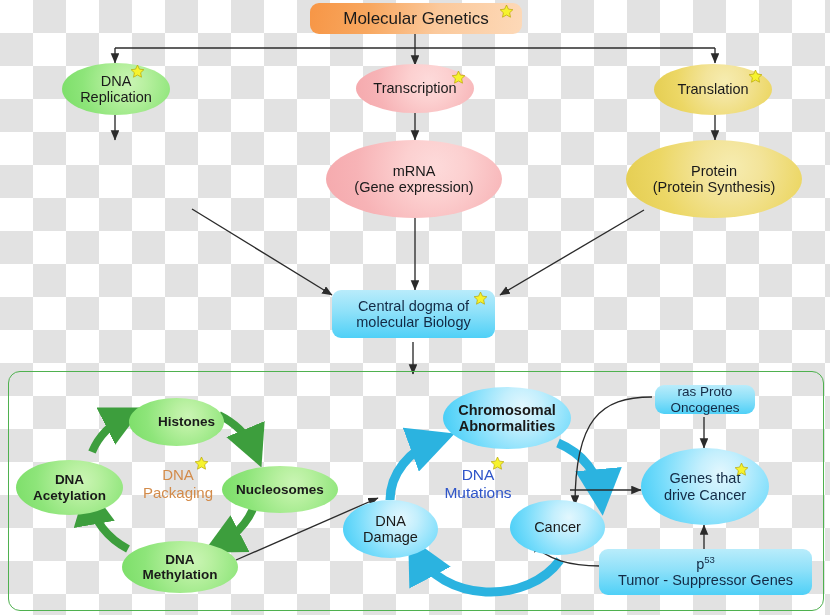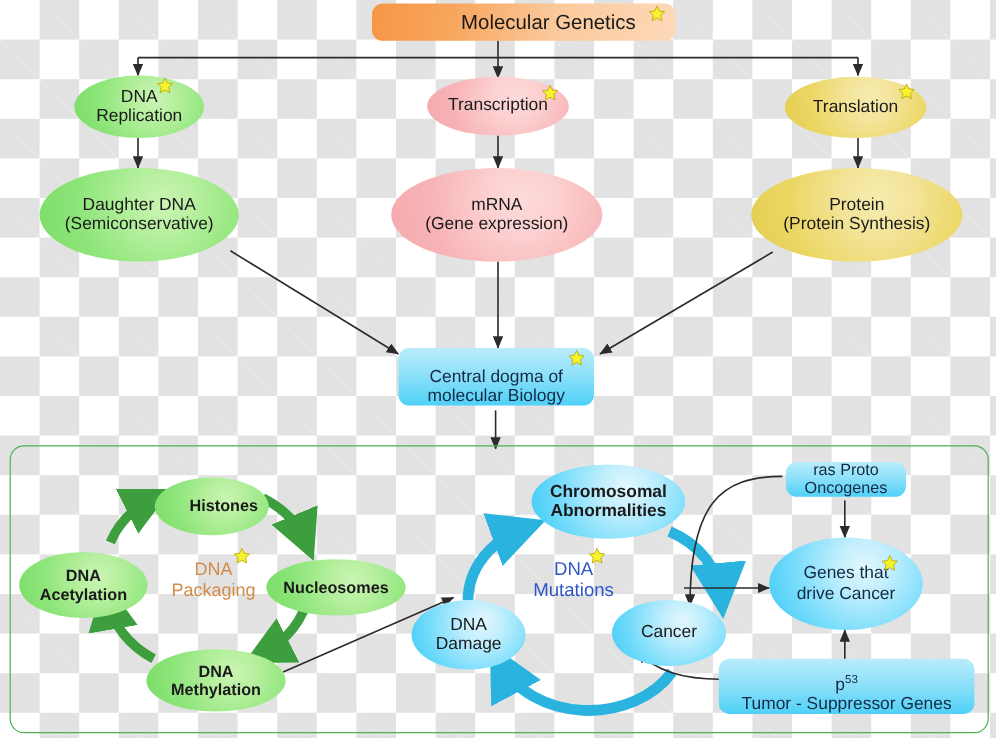--- a/index.html
+++ b/index.html
@@ -23,21 +23,21 @@
   .ellipse{border-radius:50%;}
   .rbox{border-radius:9px;}
 
   .txt{position:relative;z-index:2;padding:0 4px;}
 
   
   .fill-orange{background:linear-gradient(100deg,#f79646 0%,#f8a75f 28%,#fbc99c 60%,#fdd9b8 100%);}
   .fill-green{background:radial-gradient(circle at 62% 38%, #caf5b4 0%, #b8f0a0 22%, #8ee57a 62%, #79dd66 100%);}
   .fill-pink{background:radial-gradient(circle at 62% 34%, #fddada 0%, #fcd0d0 25%, #f7b3b6 65%, #f5a8ac 100%);}
   .fill-yellow{background:radial-gradient(circle at 60% 34%, #f6ecb0 0%, #f3e49a 25%, #ecd765 62%, #e3cc4e 100%);}
-  .fill-blue-box{background:linear-gradient(180deg,#b9ecfb 0%,#8fe1f9 45%,#4fd0f7 100%);align-items:flex-end;}
+  .fill-blue-box{background:linear-gradient(180deg,#b9ecfb 0%,#8fe1f9 45%,#4fd0f7 100%);}
   .fill-blue-ell{background:radial-gradient(circle at 62% 32%, #e2f7fe 0%, #c4effd 22%, #76dcfb 62%, #38c9f5 100%);}
 
   .t14{font-size:14.5px;}
   .t13{font-size:13.5px;}
 
   .star{position:absolute;z-index:5;width:15px;height:15px;}
 
   .panel{position:absolute;border:1.4px solid #4fb14f;border-radius:12px;background:transparent;}
 
   .label-free{position:absolute;text-align:center;line-height:1.18;}
@@ -105,43 +105,37 @@
       <path d="M704,417 L704,448" marker-end="url(#ah)"></path>
 
       <path d="M570,490 L641,490" marker-end="url(#ah)"></path>
 
       <path d="M704,550 L704,525" marker-end="url(#ah)"></path>
 
       <path d="M600,566 C570,566 548,560 531,543" marker-end="url(#ah)"></path>
     </g>
   </svg>
 
-  <div class="node rbox fill-orange" style="left:310px;top:3px;width:212px;height:31px;padding-left:41px;">
+  <div class="node rbox fill-orange" style="left:310px;top:3px;width:212px;height:31px;">
     <span class="txt" style="font-size:17px;">Molecular Genetics</span>
     <svg class="star" viewBox="0 0 24 24" style="right:8px;top:1px;">
       <path d="M12 1.6l3.1 6.6 7.1.9-5.2 4.9 1.4 7.1L12 17.6 5.6 21.1 7 14 1.8 9.1l7.1-.9z" fill="#f6f32e" stroke="#b8a400" stroke-width="1.1"></path>
     </svg>
   </div>
 
   <div class="node ellipse fill-green" style="left:62px;top:63px;width:108px;height:52px;">
     <span class="txt t14">
       <span>DNA</span><br>
       <span>Replication</span>
     </span>
     <svg class="star" viewBox="0 0 24 24" style="right:25px;top:1px;">
       <path d="M12 1.6l3.1 6.6 7.1.9-5.2 4.9 1.4 7.1L12 17.6 5.6 21.1 7 14 1.8 9.1l7.1-.9z" fill="#f6f32e" stroke="#b8a400" stroke-width="1.1"></path>
     </svg>
   </div>
 
-  <div class="node ellipse fill-green" style="left:33px;top:140px;width:166px;height:78px;">
-    <span class="txt t14">
-      <span>Daughter DNA</span><br>
-      <span>(Semiconservative)</span>
-    </span>
-  </div>
 
   <div class="node ellipse fill-pink" style="left:356px;top:64px;width:118px;height:49px;">
     <span class="txt t14">Transcription</span>
     <svg class="star" viewBox="0 0 24 24" style="right:8px;top:6px;">
       <path d="M12 1.6l3.1 6.6 7.1.9-5.2 4.9 1.4 7.1L12 17.6 5.6 21.1 7 14 1.8 9.1l7.1-.9z" fill="#f6f32e" stroke="#b8a400" stroke-width="1.1"></path>
     </svg>
   </div>
 
   <div class="node ellipse fill-pink" style="left:326px;top:140px;width:176px;height:78px;">
     <span class="txt t14">

